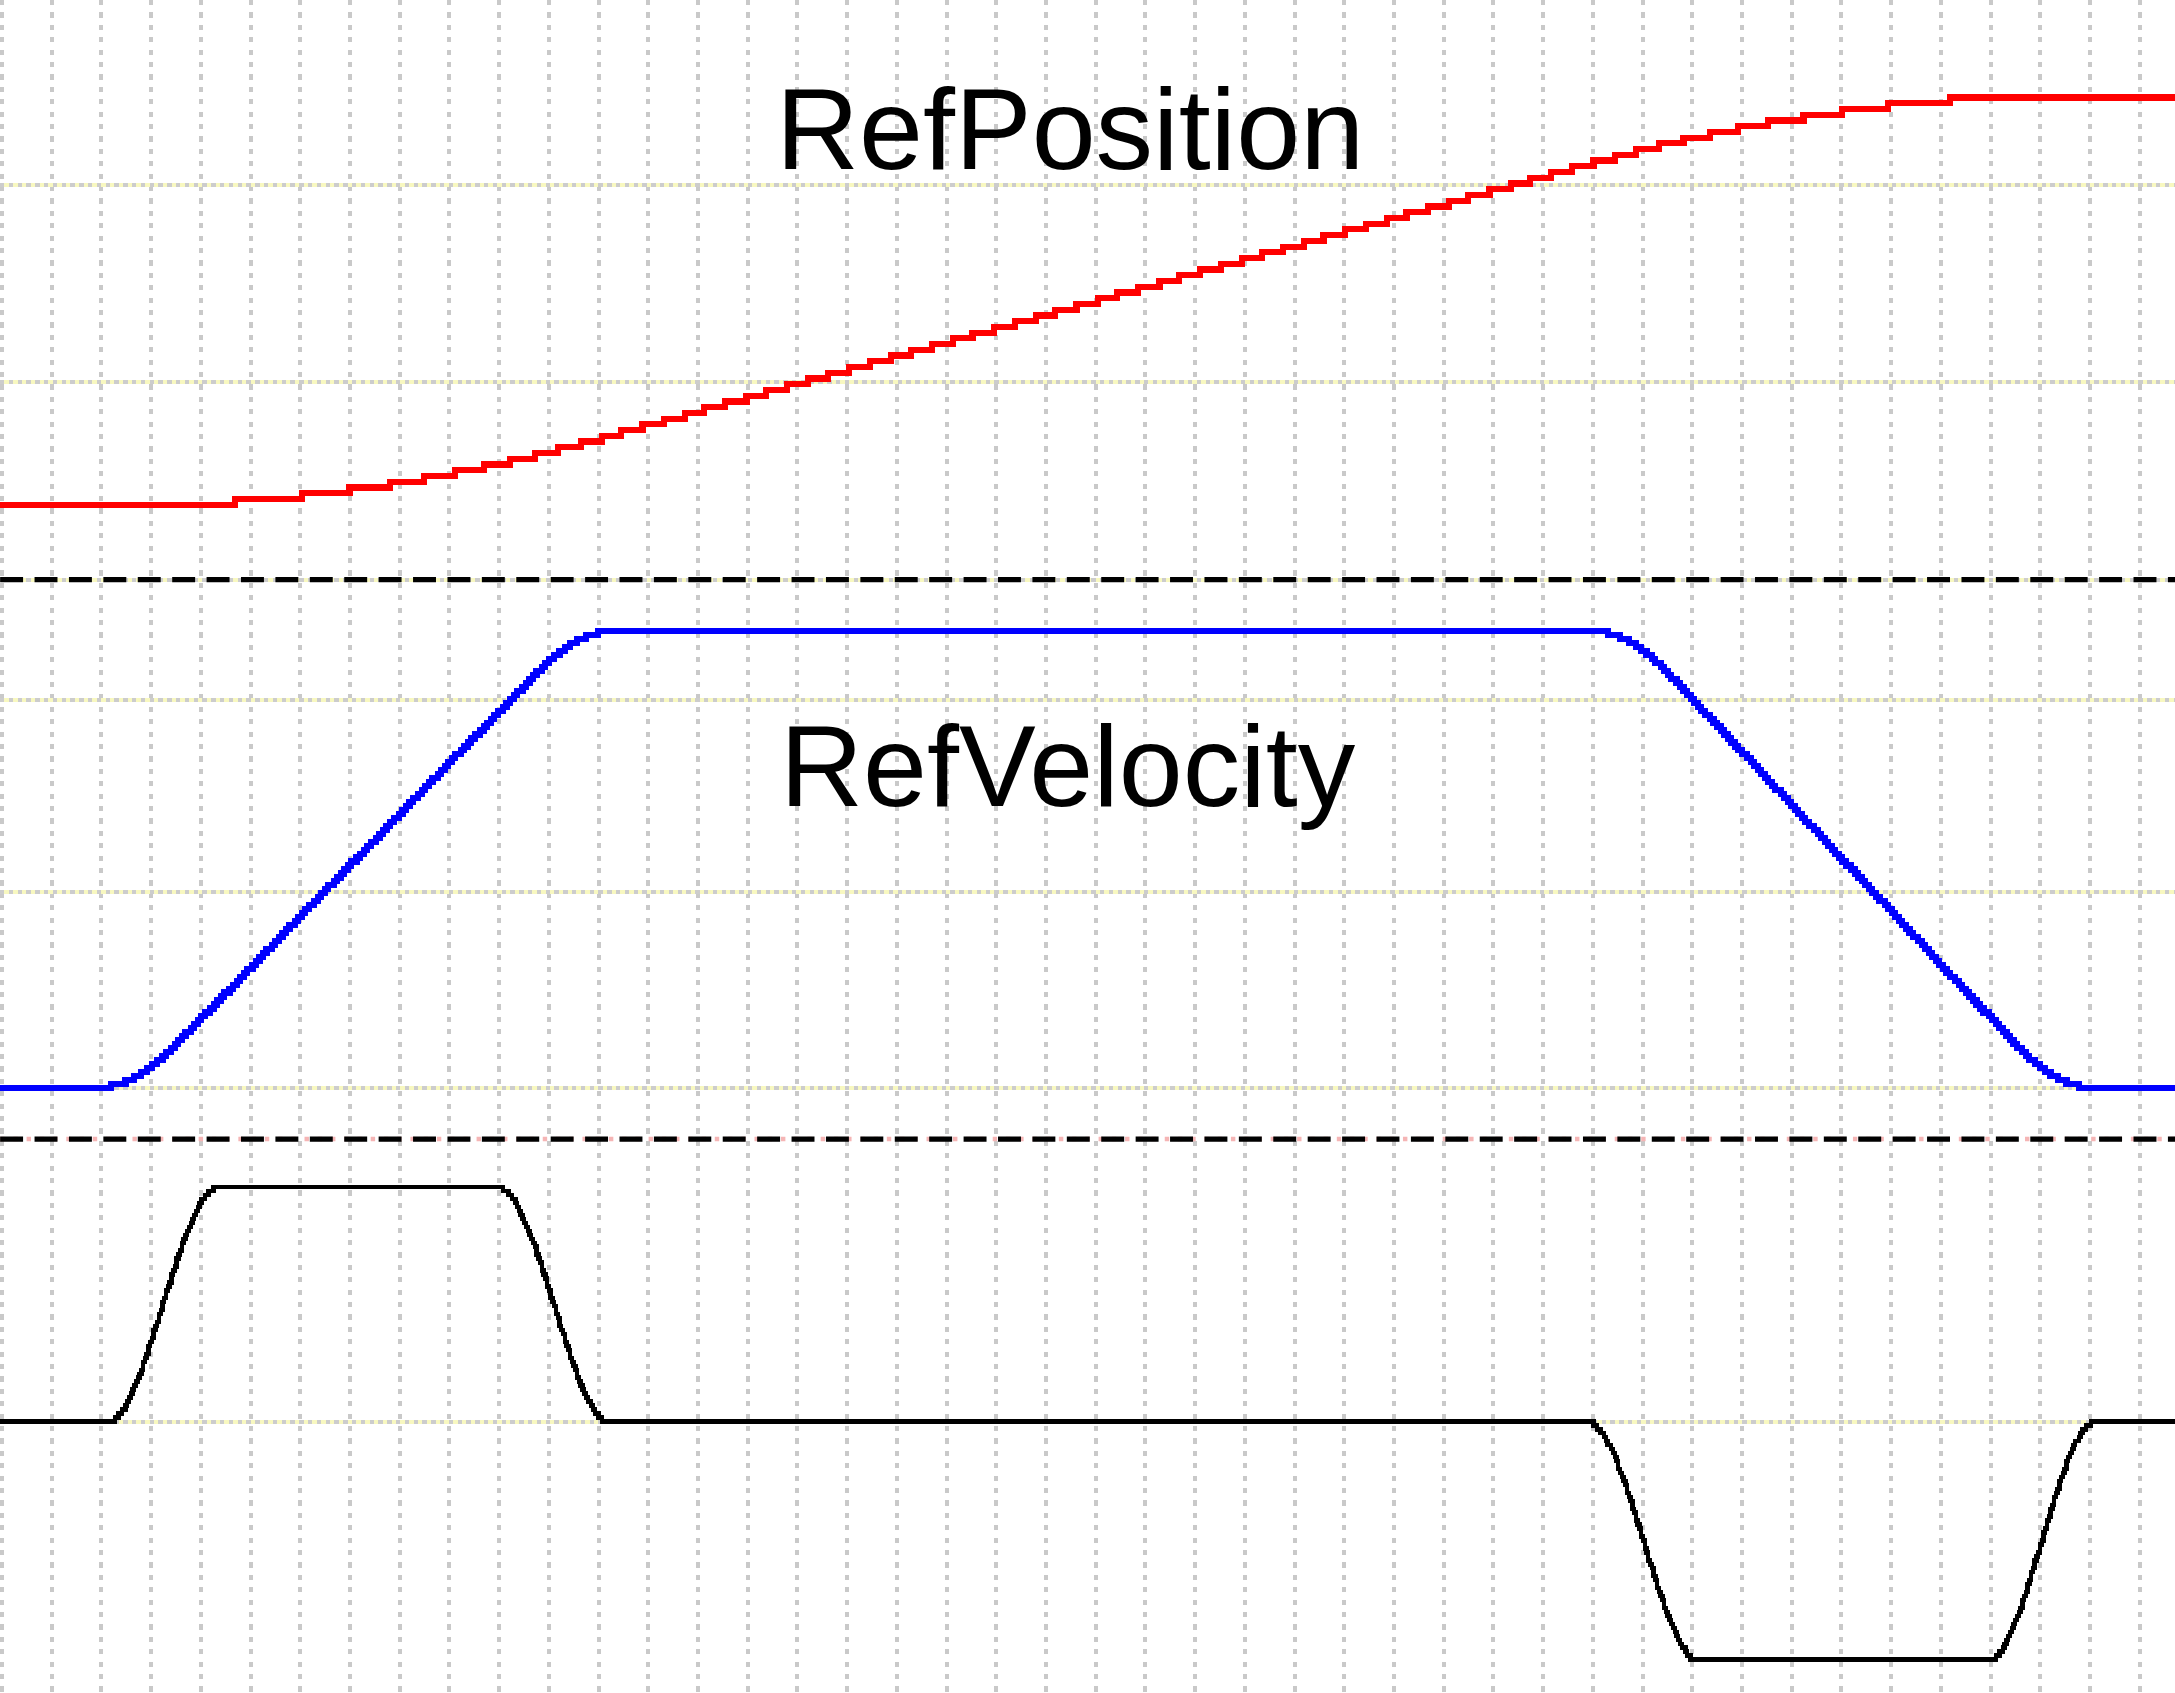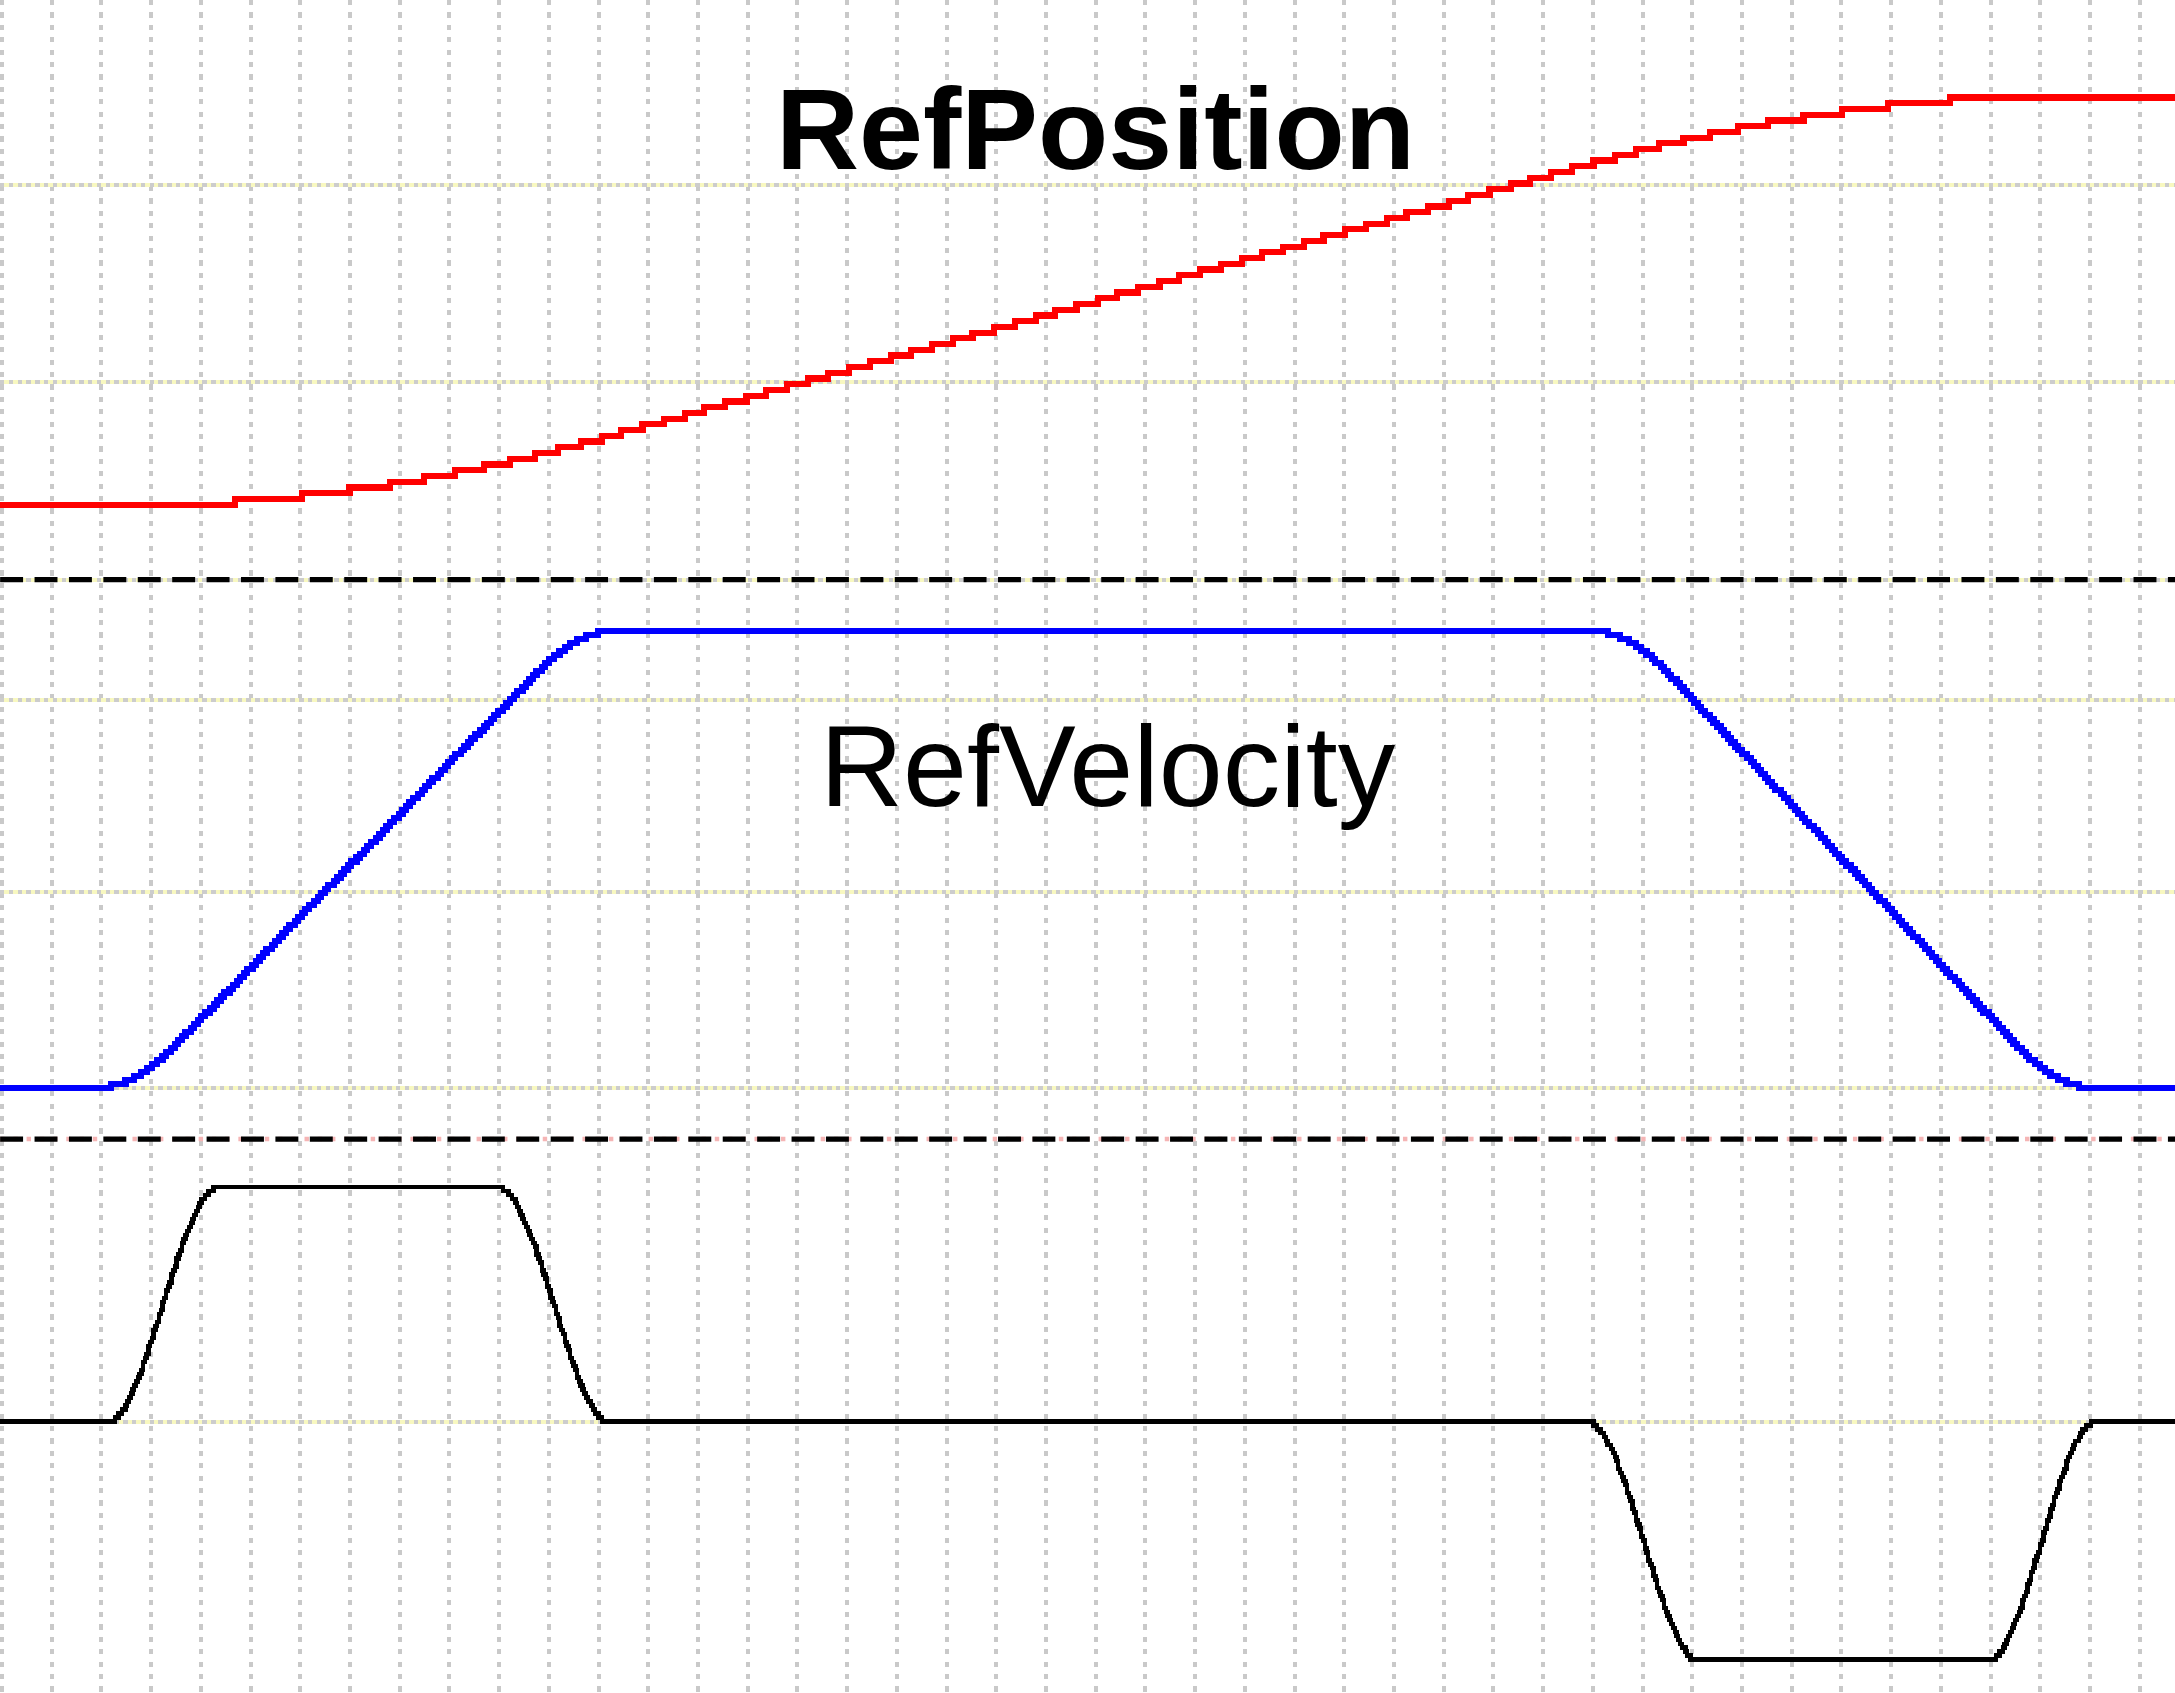--- a/index.html
+++ b/index.html
@@ -72,16 +72,16 @@
     <g id="sep-group">
         <line x1="0" x2="2466" y1="657" y2="657" stroke="#000000" stroke-width="6" stroke-dasharray="26 13"></line>
         <line x1="0" x2="2466" y1="1291" y2="1291" stroke="#f5b5b5" stroke-width="5" stroke-dasharray="5 10"></line>
         <line x1="0" x2="2466" y1="1291" y2="1291" stroke="#000000" stroke-width="6" stroke-dasharray="26 13"></line>
       </g>
     <path id="path-position" fill="none" shape-rendering="crispEdges" d="M0 572H266V565.5H342V559H396V552.5H442V546H480V539.5H516V533H548V526.5H578V520H606V513.5H632V507H658V500.5H682V494H704V487.5H728V481H752V474.5H776V468H798V461.5H822V455H846V448.5H868V442H892V435.5H916V429H938V422.5H962V416H986V409.5H1010V403H1032V396.5H1056V390H1080V383.5H1102V377H1126V370.5H1150V364H1174V357.5H1196V351H1220V344.5H1244V338H1266V331.5H1290V325H1314V318.5H1336V312H1360V305.5H1384V299H1408V292.5H1430V286H1454V279.5H1478V273H1500V266.5H1524V260H1548V253.5H1572V247H1594V240.5H1618V234H1642V227.5H1664V221H1688V214.5H1712V208H1734V201.5H1758V195H1782V188.5H1806V182H1830V175.5H1854V169H1880V162.5H1908V156H1938V149.5H1970V143H2004V136.5H2044V130H2088V123.5H2140V117H2210V110.5H2466" stroke="#ff0000" stroke-width="7"></path>
     <path id="path-velocity" fill="none" shape-rendering="crispEdges" d="M0 1233H126V1228.5H142V1224H152V1219.5H160V1215H166V1210.5H172V1206H178V1201.5H184V1197H188V1192.5H194V1188H198V1183.5H202V1179H206V1174.5H210V1170H216V1165.5H220V1161H224V1156.5H228V1152H232V1147.5H238V1143H242V1138.5H246V1134H250V1129.5H254V1125H260V1120.5H264V1116H268V1111.5H272V1107H276V1102.5H280V1098H286V1093.5H290V1089H294V1084.5H298V1080H302V1075.5H308V1071H312V1066.5H316V1062H320V1057.5H324V1053H328V1048.5H334V1044H338V1039.5H342V1035H346V1030.5H350V1026H356V1021.5H360V1017H364V1012.5H368V1008H372V1003.5H378V999H382V994.5H386V990H390V985.5H394V981H398V976.5H404V972H408V967.5H412V963H416V958.5H420V954H426V949.5H430V945H434V940.5H438V936H442V931.5H446V927H452V922.5H456V918H460V913.5H464V909H468V904.5H474V900H478V895.5H482V891H486V886.5H490V882H496V877.5H500V873H504V868.5H508V864H512V859.5H516V855H522V850.5H526V846H530V841.5H534V837H538V832.5H544V828H548V823.5H552V819H556V814.5H560V810H564V805.5H570V801H574V796.5H578V792H582V787.5H586V783H592V778.5H596V774H600V769.5H604V765H608V760.5H614V756H618V751.5H622V747H628V742.5H634V738H640V733.5H646V729H654V724.5H664V720H678V715.5H1822V720H1836V724.5H1846V729H1854V733.5H1860V738H1866V742.5H1872V747H1876V751.5H1882V756H1886V760.5H1890V765H1894V769.5H1900V774H1904V778.5H1908V783H1912V787.5H1916V792H1920V796.5H1924V801H1928V805.5H1932V810H1938V814.5H1942V819H1946V823.5H1950V828H1954V832.5H1958V837H1962V841.5H1966V846H1970V850.5H1974V855H1980V859.5H1984V864H1988V868.5H1992V873H1996V877.5H2000V882H2004V886.5H2008V891H2012V895.5H2018V900H2022V904.5H2026V909H2030V913.5H2034V918H2038V922.5H2042V927H2046V931.5H2050V936H2056V940.5H2060V945H2064V949.5H2068V954H2072V958.5H2076V963H2080V967.5H2084V972H2088V976.5H2092V981H2098V985.5H2102V990H2106V994.5H2110V999H2114V1003.5H2118V1008H2122V1012.5H2126V1017H2130V1021.5H2136V1026H2140V1030.5H2144V1035H2148V1039.5H2152V1044H2156V1048.5H2160V1053H2164V1057.5H2168V1062H2174V1066.5H2178V1071H2182V1075.5H2186V1080H2190V1084.5H2194V1089H2198V1093.5H2202V1098H2206V1102.5H2210V1107H2216V1111.5H2220V1116H2224V1120.5H2228V1125H2232V1129.5H2236V1134H2240V1138.5H2244V1143H2248V1147.5H2254V1152H2258V1156.5H2262V1161H2266V1165.5H2270V1170H2274V1174.5H2278V1179H2282V1183.5H2286V1188H2292V1192.5H2296V1197H2300V1201.5H2306V1206H2312V1210.5H2318V1215H2324V1219.5H2332V1224H2342V1228.5H2356V1233H2466" stroke="#0000ff" stroke-width="7"></path>
     <path id="path-acceleration" fill="none" shape-rendering="crispEdges" d="M0 1611H130V1606.5H134V1602H138V1597.5H142V1593H144V1588.5H146V1584H148V1579.5H150V1575H152V1570.5H154V1566H156V1561.5H158V1557H160V1552.5H162V1543.5H164V1539H166V1534.5H168V1525.5H170V1521H172V1516.5H174V1507.5H176V1503H178V1498.5H180V1489.5H182V1485H184V1476H186V1471.5H188V1462.5H190V1458H192V1453.5H194V1444.5H196V1440H198V1435.5H200V1426.5H202V1422H204V1417.5H206V1408.5H208V1404H210V1399.5H212V1395H214V1390.5H216V1386H218V1381.5H220V1377H222V1372.5H224V1368H226V1363.5H228V1359H232V1354.5H236V1350H242V1345.5H570V1350H576V1354.5H580V1359H584V1363.5H586V1368H588V1372.5H590V1377H592V1381.5H594V1386H596V1390.5H598V1395H600V1399.5H602V1404H604V1408.5H606V1413H608V1422H610V1426.5H612V1431H614V1440H616V1444.5H618V1449H620V1458H622V1462.5H624V1471.5H626V1476H628V1480.5H630V1489.5H632V1494H634V1503H636V1507.5H638V1512H640V1521H642V1525.5H644V1530H646V1539H648V1543.5H650V1548H652V1552.5H654V1561.5H656V1566H658V1570.5H660V1575H662V1579.5H664V1584H666V1588.5H670V1593H672V1597.5H674V1602H678V1606.5H682V1611H1806V1615.5H1810V1620H1814V1624.5H1818V1629H1820V1633.5H1822V1638H1826V1642.5H1828V1647H1830V1651.5H1832V1656H1834V1665H1836V1669.5H1838V1674H1840V1678.5H1842V1683H1844V1692H1846V1696.5H1848V1701H1850V1710H1852V1714.5H1854V1723.5H1856V1728H1858V1732.5H1860V1741.5H1862V1746H1864V1755H1866V1759.5H1868V1768.5H1870V1773H1872V1777.5H1874V1786.5H1876V1791H1878V1800H1880V1804.5H1882V1809H1884V1813.5H1886V1822.5H1888V1827H1890V1831.5H1892V1836H1894V1840.5H1896V1845H1898V1849.5H1900V1854H1902V1858.5H1904V1863H1906V1867.5H1910V1872H1912V1876.5H1916V1881H2262V1876.5H2266V1872H2270V1867.5H2272V1863H2274V1858.5H2276V1854H2278V1849.5H2280V1845H2282V1840.5H2284V1836H2286V1831.5H2288V1827H2290V1822.5H2292V1813.5H2294V1809H2296V1804.5H2298V1795.5H2300V1791H2302V1782H2304V1777.5H2306V1768.5H2308V1764H2310V1759.5H2312V1750.5H2314V1746H2316V1737H2318V1732.5H2320V1723.5H2322V1719H2324V1710H2326V1705.5H2328V1696.5H2330V1692H2332V1687.5H2334V1678.5H2336V1674H2338V1669.5H2340V1665H2342V1656H2344V1651.5H2346V1647H2348V1642.5H2350V1638H2352V1633.5H2356V1629H2358V1624.5H2360V1620H2364V1615.5H2370V1611H2466" stroke="#000000" stroke-width="5"></path>
   </svg>
 
-  <div class="curve-label" id="lbl-position" style="left: 776px; top: 72px; font-weight: bold;">RefPosition</div>
-  <div class="curve-label" id="lbl-velocity" style="left: 820px; top: 709px;">RefVelocity</div>
+  <div class="curve-label" id="lbl-position" style="left: 776px; top: 72px;">RefPosition</div>
+  <div class="curve-label" id="lbl-velocity" style="left: 780px; top: 709px;">RefVelocity</div>
 </div>
 
 
 </body></html>

